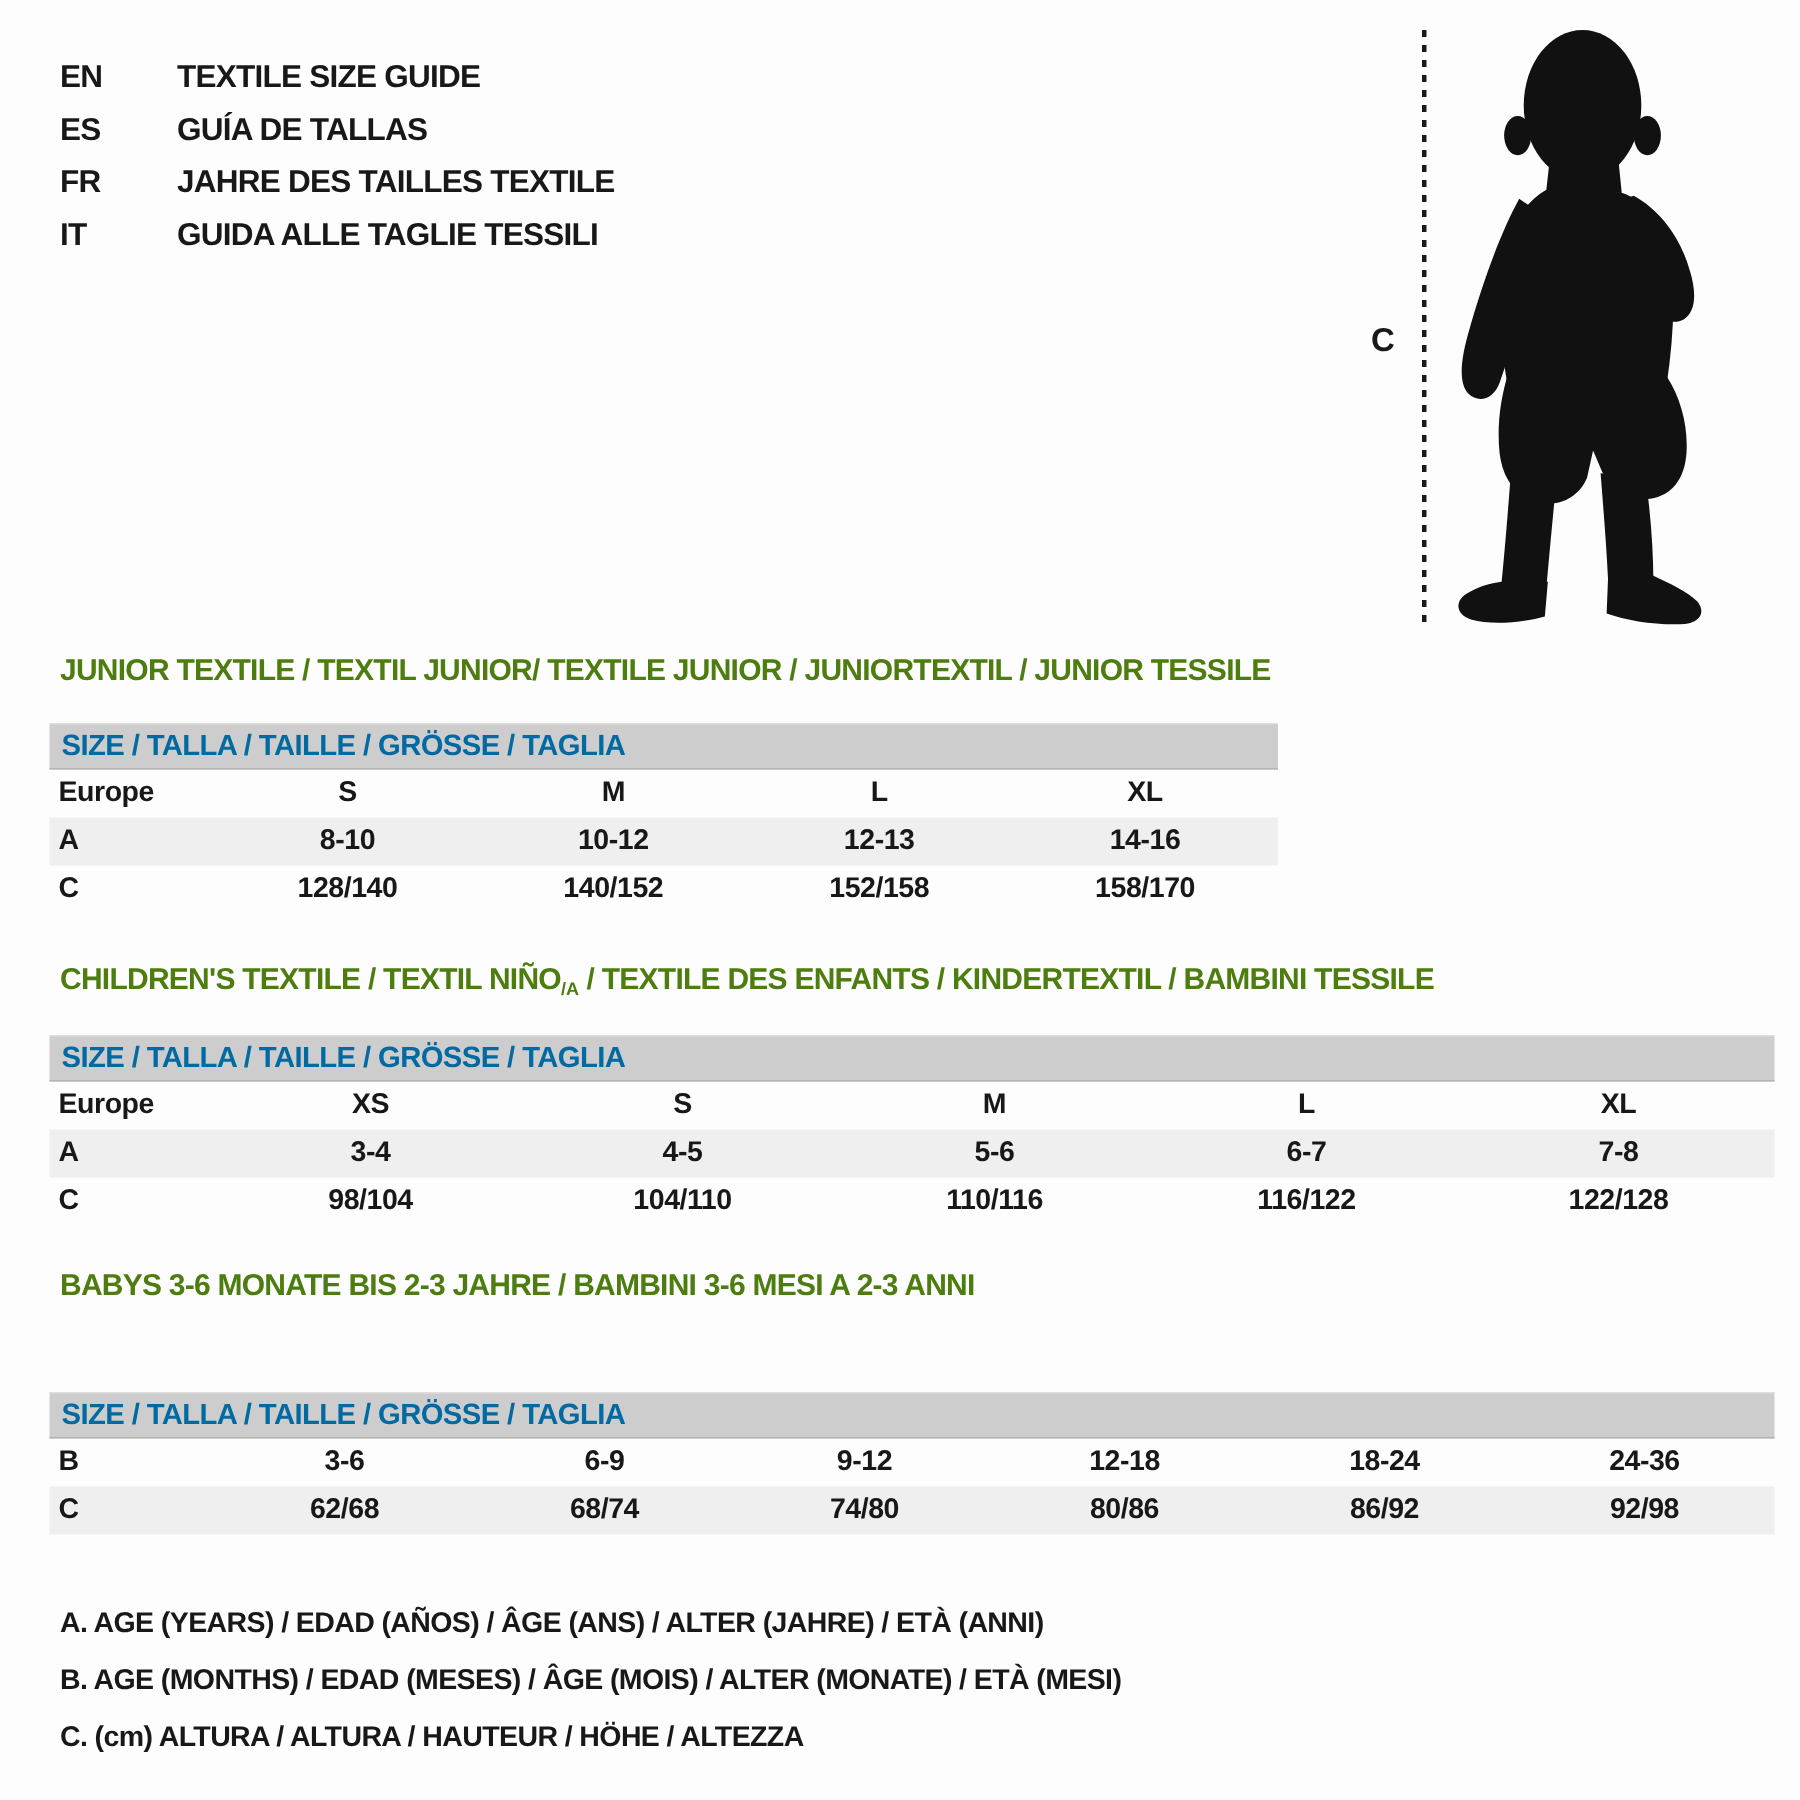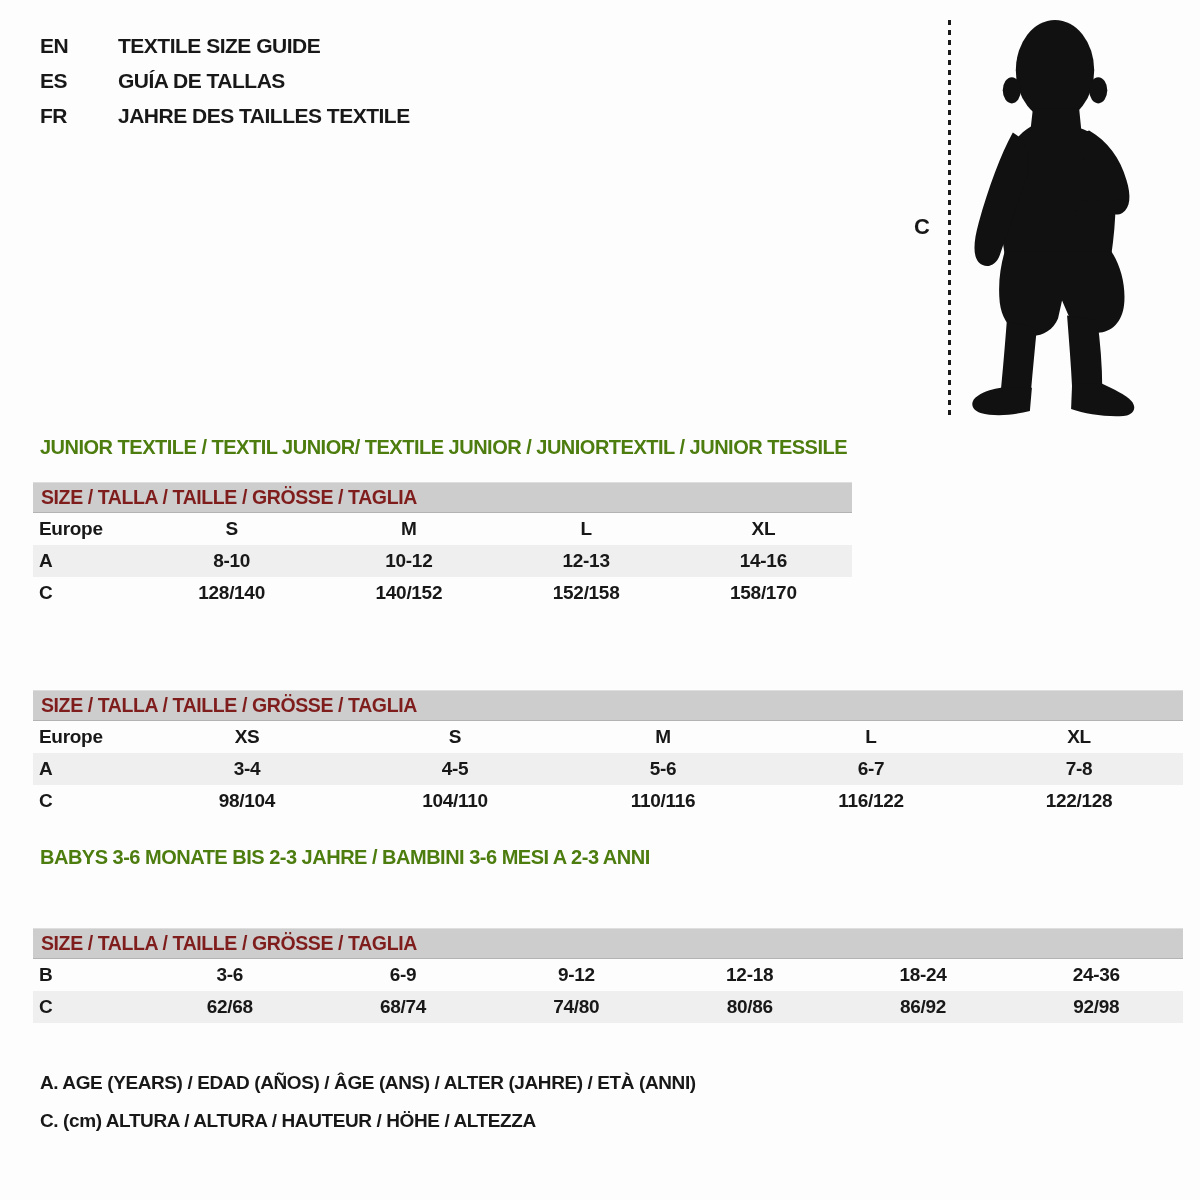--- a/index.html
+++ b/index.html
@@ -6,21 +6,21 @@
   html,body { background:#ffffff; }
   .page {
     position:relative; width:1200px; height:1200px;
     background:#fdfdfd; overflow:hidden;
     font-family:"Liberation Sans","DejaVu Sans",sans-serif;
     color:#181818; font-weight:bold;
   }
 
   
   .lang-list { position:absolute; left:40px; top:34px; }
-  .lang-row { display:flex; height:35px; }
+  .lang-row { display:flex; height:35px; align-items:center; }
   .lang-code { width:78px; font-size:21px; letter-spacing:-0.5px; }
   .lang-title { font-size:21px; letter-spacing:-0.5px; }
 
   
   .height-line {
     position:absolute; left:948px; top:20px; width:3px; height:398px;
     background:repeating-linear-gradient(to bottom,#1a1a1a 0 5px,transparent 5px 10px);
   }
   .c-label { position:absolute; left:906px; top:214px; width:32px; text-align:center; font-size:22px; }
   .silhouette { position:absolute; left:966px; top:18px; width:172px; height:402px; }
@@ -28,21 +28,21 @@
   
   .sec-heading { position:absolute; left:40px; font-size:20px; letter-spacing:-0.5px; color:#4d7c0f; white-space:nowrap; }
   .sec-heading .sub { font-size:12px; vertical-align:-4px; letter-spacing:0; }
   .heading-2l { line-height:38px; }
 
   
   .size-table { position:absolute; left:33px; font-size:19px; letter-spacing:-0.3px; }
   .size-bar {
     height:31px; background:#cdcdcd; border-bottom:1px solid #b3b3b3; border-top:1px solid #dedede;
     display:flex; align-items:center; padding-left:8px;
-    color:#7f1d1d; font-size:19.5px; letter-spacing:-0.4px;
+    color:#0369a1; font-size:19.5px; letter-spacing:-0.4px;
   }
   .t-row { display:flex; height:32px; align-items:center; }
   .t-row.gray { background:#efefef; }
   .t-label { width:110px; padding-left:6px; }
   .t-cell { flex:1; text-align:center; }
 
   
   .legend { position:absolute; left:40px; top:1064px; font-size:19px; letter-spacing:-0.4px; line-height:38px; }
 </style>
 </head>
@@ -55,20 +55,24 @@
       <span class="lang-code">EN</span>
       <span class="lang-title">TEXTILE SIZE GUIDE</span>
     </div>
     <div class="lang-row">
       <span class="lang-code">ES</span>
       <span class="lang-title">GUÍA DE TALLAS</span>
     </div>
     <div class="lang-row">
       <span class="lang-code">FR</span>
       <span class="lang-title">JAHRE DES TAILLES TEXTILE</span>
+    </div>
+    <div class="lang-row">
+      <span class="lang-code">IT</span>
+      <span class="lang-title">GUIDA ALLE TAGLIE TESSILI</span>
     </div>
   </div>
 
   <span class="c-label">C</span>
   <div class="height-line"></div>
   <svg class="silhouette" viewBox="0 0 170 400" aria-hidden="true">
     <g fill="#111111" stroke="none">
       <ellipse cx="88" cy="52" rx="39" ry="50"></ellipse>
       <ellipse cx="45" cy="72" rx="9" ry="13"></ellipse>
       <ellipse cx="131" cy="72" rx="9" ry="13"></ellipse>
@@ -105,20 +109,21 @@
     </div>
     <div class="t-row">
       <span class="t-label">C</span>
       <span class="t-cell">128/140</span>
       <span class="t-cell">140/152</span>
       <span class="t-cell">152/158</span>
       <span class="t-cell">158/170</span>
     </div>
   </div>
 
+  <div class="sec-heading" style="top:642px;"><span>CHILDREN'S TEXTILE / TEXTIL NIÑO</span><span class="sub">/A</span><span> / TEXTILE DES ENFANTS / KINDERTEXTIL / BAMBINI TESSILE</span></div>
   <div class="size-table" style="top:690px; width:1150px;">
     <div class="size-bar">
       <span>SIZE / TALLA / TAILLE / GRÖSSE / TAGLIA</span>
     </div>
     <div class="t-row">
       <span class="t-label">Europe</span>
       <span class="t-cell">XS</span>
       <span class="t-cell">S</span>
       <span class="t-cell">M</span>
       <span class="t-cell">L</span>
@@ -164,16 +169,17 @@
       <span class="t-cell">68/74</span>
       <span class="t-cell">74/80</span>
       <span class="t-cell">80/86</span>
       <span class="t-cell">86/92</span>
       <span class="t-cell">92/98</span>
     </div>
   </div>
 
   <div class="legend">
     <div>A. AGE (YEARS) / EDAD (AÑOS) / ÂGE (ANS) / ALTER (JAHRE) / ETÀ (ANNI)</div>
+    <div>B. AGE (MONTHS) / EDAD (MESES) / ÂGE (MOIS) / ALTER (MONATE) / ETÀ (MESI)</div>
     <div>C. (cm) ALTURA / ALTURA / HAUTEUR / HÖHE / ALTEZZA</div>
   </div>
 
 </div>
 
 </body></html>

